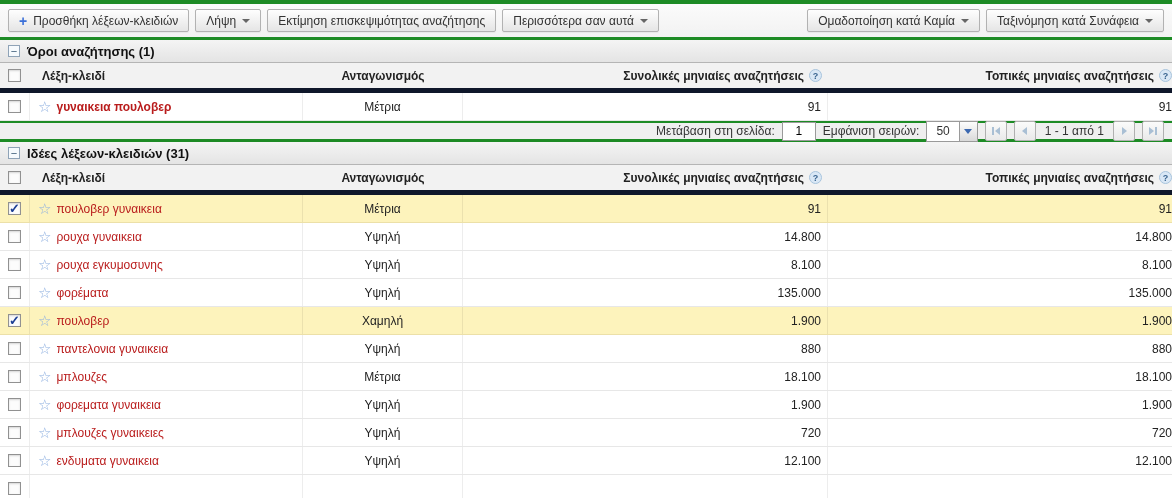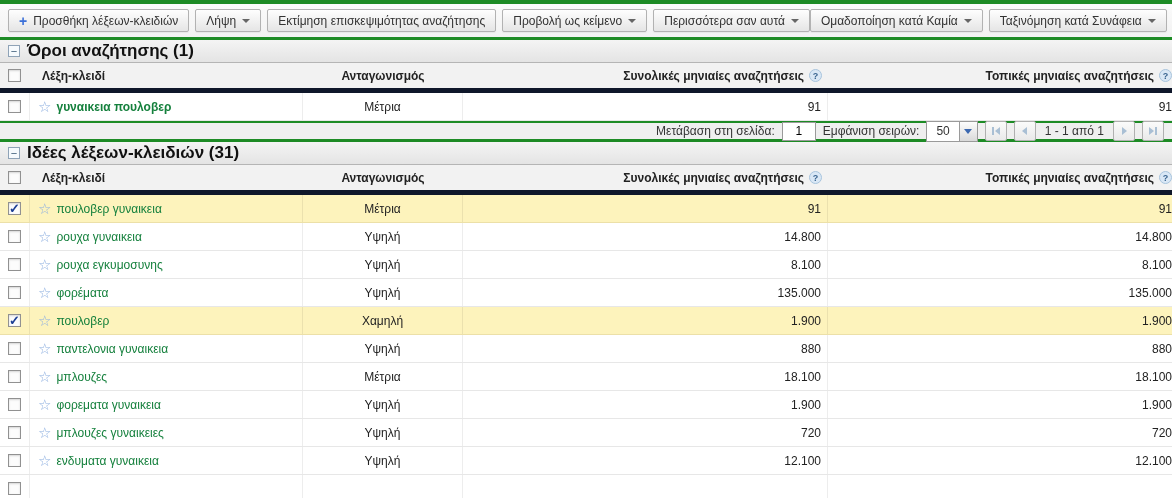--- a/index.html
+++ b/index.html
@@ -21,21 +21,21 @@
   .plus { color:#3a6fd8; font-weight:bold; font-size:14px; line-height:1; }
   .caret { width:0; height:0; border-left:4px solid transparent; border-right:4px solid transparent;
            border-top:4px solid #666; display:inline-block; }
 
   
   .sec-header { height:23px; background:linear-gradient(#f4f4f4,#e4e4e4);
                 border-bottom:1px solid #b5b5b5; display:flex; align-items:center;
                 padding:0 8px; gap:7px; }
   .collapse-box { width:12px; height:12px; border:1px solid #8fa3b7; background:#f6fafd;
                   color:#3b5a77; font-size:11px; line-height:10px; text-align:center; cursor:pointer; }
-  .sec-title { font-size:17px; font-weight:bold; color:#111; }
+  .sec-title { font-size:13px; font-weight:bold; color:#111; }
 
   
   .thead { height:30px; background:#f2f2f2; border-bottom:5px solid #0f172a;
            display:flex; align-items:center; font-weight:bold; font-size:12px; color:#222; }
   .trow  { height:28px; border-bottom:1px solid #e7e7e7; display:flex; align-items:center;
            font-size:12px; color:#222; background:#fff; }
   .trow.hl { background:#fdf3bc; border-bottom:1px solid #ece0a8; }
   .cell { height:100%; display:flex; align-items:center; }
   .c-check { flex:0 0 30px; justify-content:flex-start; padding-left:8px;
              border-right:1px solid rgba(0,0,0,0.07); }
@@ -45,21 +45,21 @@
              border-right:1px solid rgba(0,0,0,0.07); }
   .c-local { flex:1 1 auto; justify-content:flex-end; }
   .thead .c-check, .thead .c-kw, .thead .c-comp, .thead .c-total { border-right:none; }
   .thead .c-kw { padding-left:12px; }
 
   .cb { width:13px; height:13px; border:1px solid #919191; background:#fcfcfc;
         box-shadow:inset 0 1px 2px rgba(0,0,0,0.15); position:relative; cursor:pointer; flex:none; }
   .cb.checked::after { content:"✓"; position:absolute; left:0px; top:-2px;
                        color:#1c3f94; font-size:13px; font-weight:bold; }
   .star { color:#8fb0e0; font-size:15px; line-height:1; cursor:pointer; }
-  .kw { color:#15803d; text-decoration:none; cursor:pointer; }
+  .kw { color:#b91c1c; text-decoration:none; cursor:pointer; }
   .kw.bold { font-weight:bold; }
   .rows-1 { border-bottom:2px solid #1d8b25; }
   .help-icon { width:13px; height:13px; border-radius:50%; background:#d9e7f5;
                border:1px solid #a8c4dd; color:#39648f; font-size:9px; font-weight:bold;
                display:inline-flex; align-items:center; justify-content:center;
                margin-left:5px; cursor:pointer; flex:none; }
 
   
   .pager { height:19px; background:#efefef; border-bottom:3px solid #1d8b25;
            display:flex; align-items:center; justify-content:flex-end; gap:7px;
@@ -101,25 +101,20 @@
     <span class="lbl">Λήψη</span>
     <span class="caret" style="display: inline-block;"></span>
   </button>
         <button class="tbtn">
 
     <span class="lbl">Εκτίμηση επισκεψιμότητας αναζήτησης</span>
 
   </button>
         <button class="tbtn">
 
-    <span class="lbl">Προβολή ως κείμενο</span>
-    <span class="caret" style="display: inline-block;"></span>
-  </button>
-        <button class="tbtn">
-
     <span class="lbl">Περισσότερα σαν αυτά</span>
     <span class="caret" style="display: inline-block;"></span>
   </button>
       </div>
     <div class="btn-group" id="toolbar-right">
         <button class="tbtn">
 
     <span class="lbl">Ομαδοποίηση κατά Καμία</span>
     <span class="caret" style="display: inline-block;"></span>
   </button>

